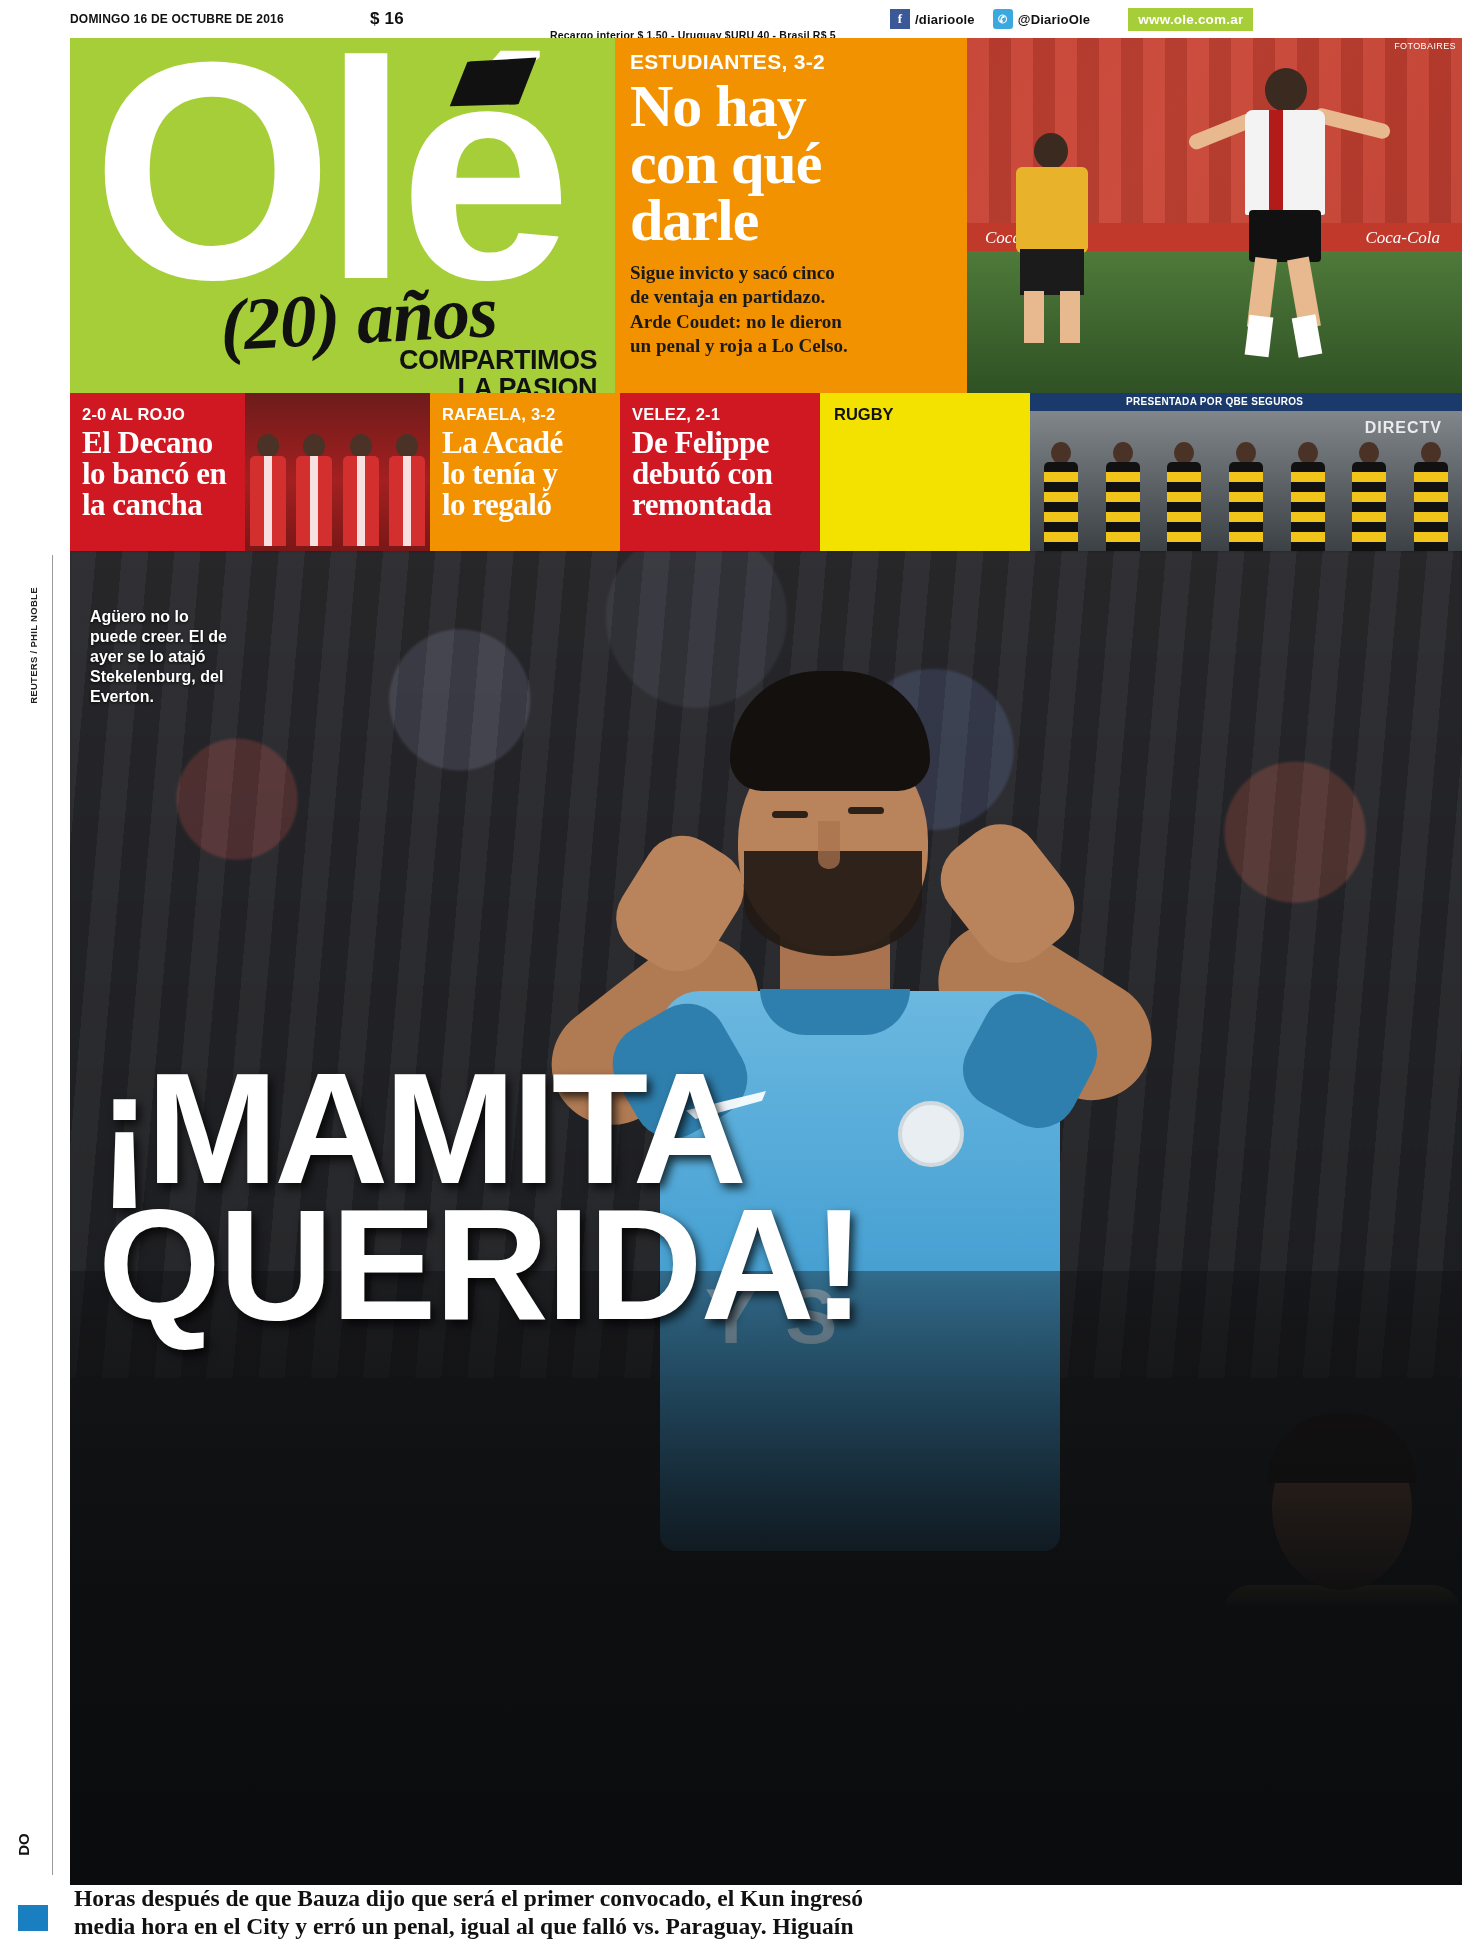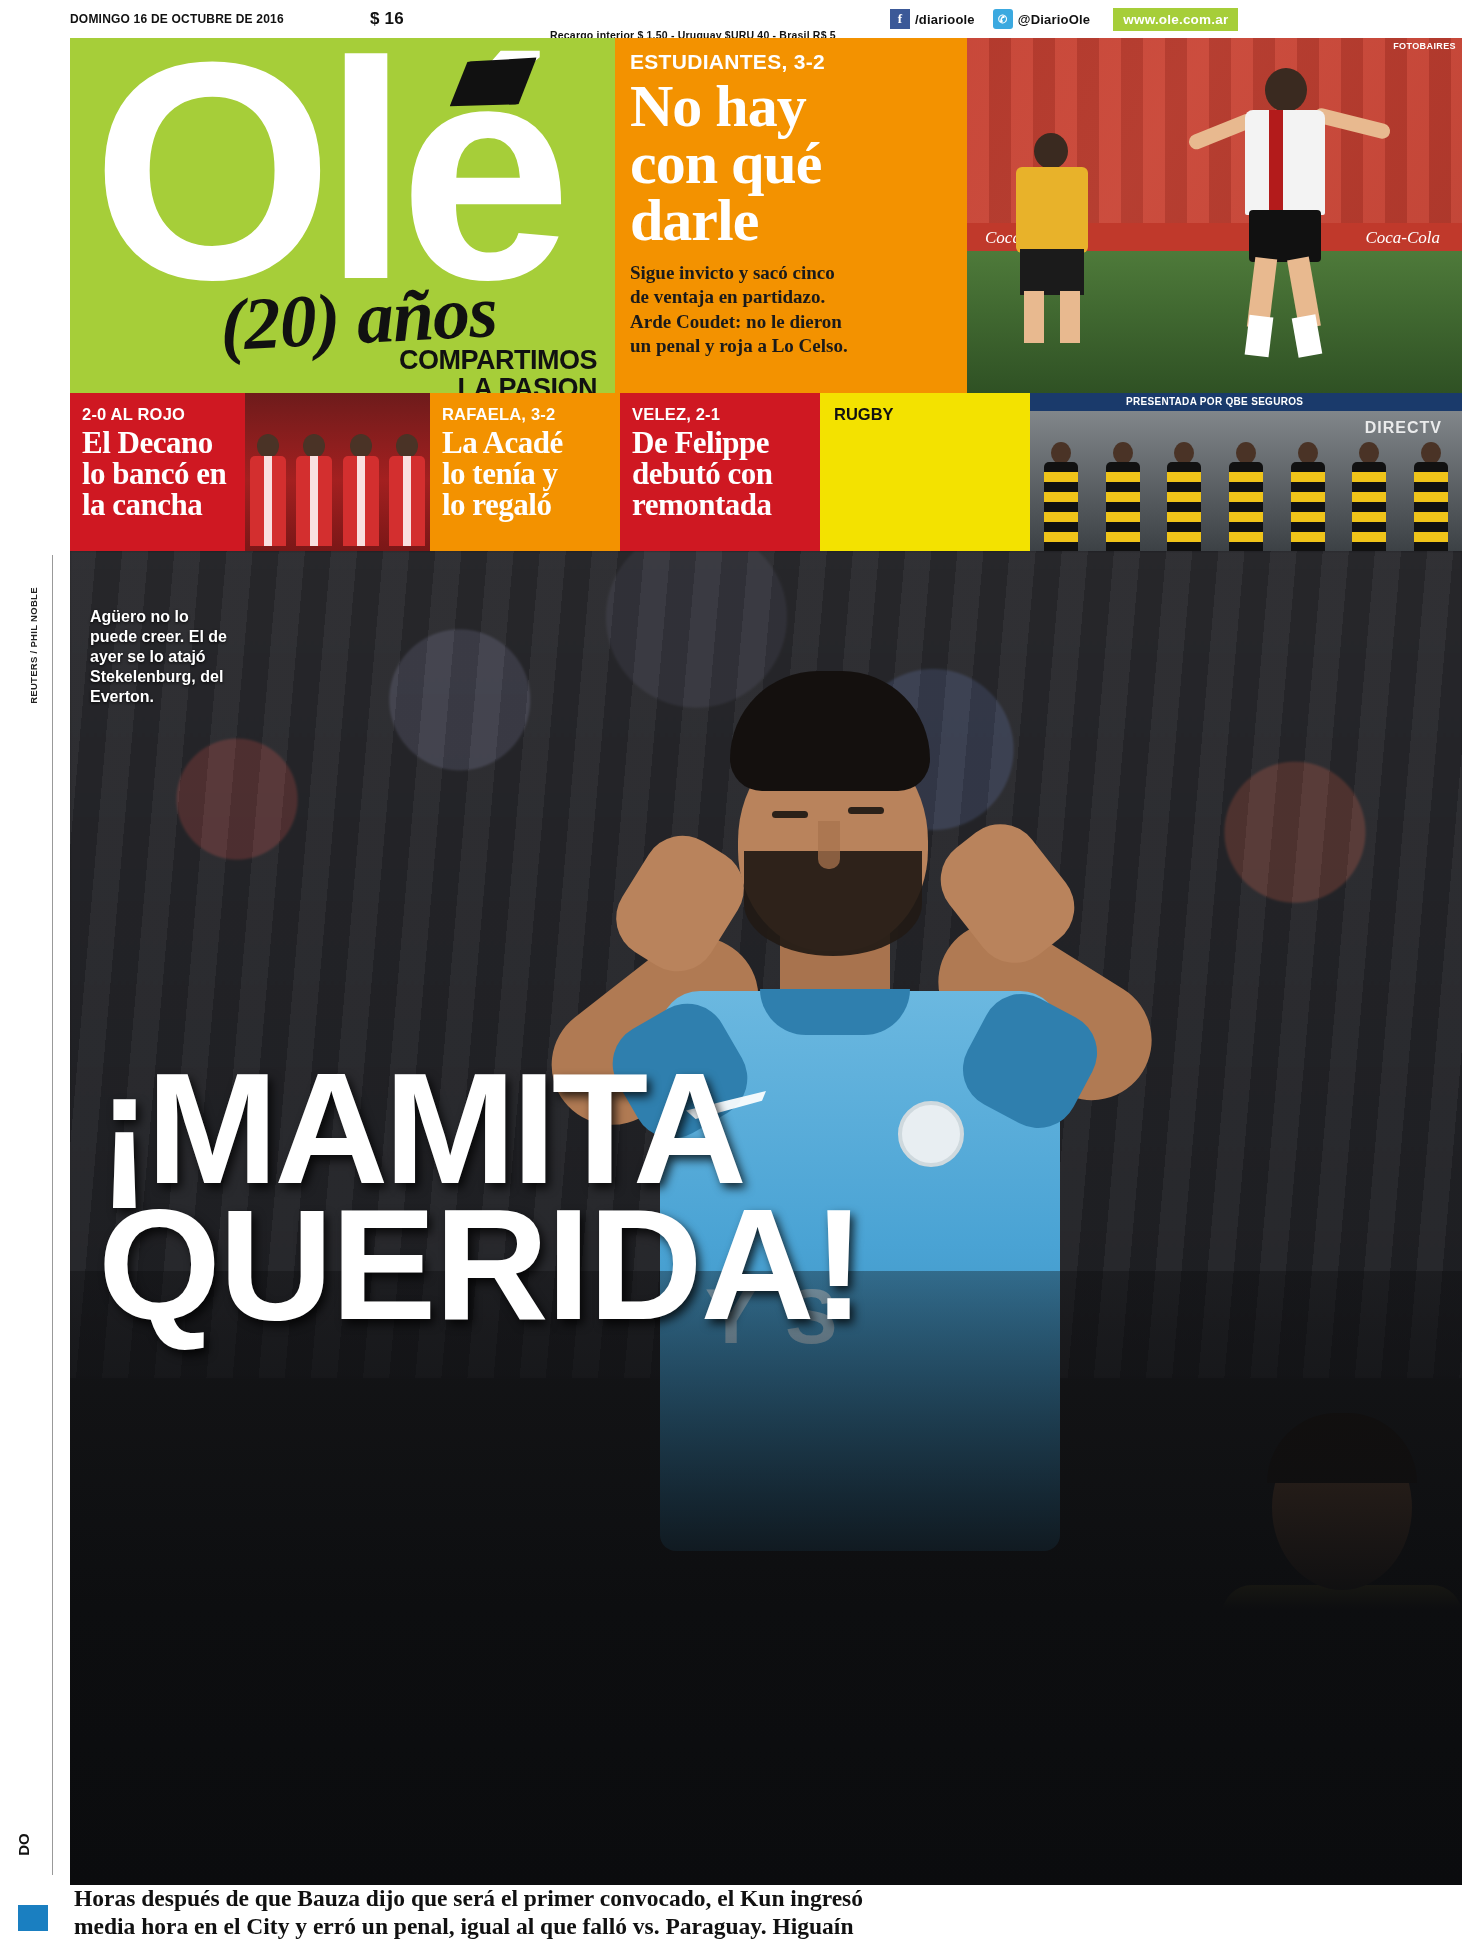--- a/index.html
+++ b/index.html
@@ -33,21 +33,21 @@
     width: 20px; height: 20px; display: inline-flex;
     align-items: center; justify-content: center;
     color: #fff; font-size: 13px; font-weight: bold;
     margin-right: 5px;
   }
   .sq.fb { background: #3b5998; font-family: "Liberation Serif", serif; }
   .sq.tw { background: #3ba9e0; border-radius: 3px; font-size: 11px; }
   .social .lbl { font-size: 13px; font-weight: bold; margin-right: 18px; color:#111; }
   .webbox {
     background: #a6ce39; color: #fff; font-size: 13.5px; font-weight: bold;
-    padding: 4px 10px 4px 10px; margin-left: 5px;
+    padding: 4px 10px 4px 10px; margin-left: 20px;
   }
 
   
   .spine {
     position: absolute; left: 0; top: 0; width: 70px; height: 1942px;
     background: #fff;
   }
   .spine-line {
     position: absolute; left: 52px; top: 555px; width: 1px; height: 1320px;
     background: #999;
@@ -170,21 +170,21 @@
   .keeper {
     position:absolute; left:35px; top:95px; width:105px; height:210px;
   }
   .k-head { position:absolute; left:32px; top:0; width:34px; height:36px; background:#3a2a20; border-radius:50%;}
   .k-body { position:absolute; left:14px; top:34px; width:72px; height:86px; background:#e8b22a; border-radius:6px;}
   .k-short { position:absolute; left:18px; top:116px; width:64px; height:46px; background:#1b1b1b;}
   .k-leg1 { position:absolute; left:22px; top:158px; width:20px; height:52px; background:#e8b98f;}
   .k-leg2 { position:absolute; left:58px; top:158px; width:20px; height:52px; background:#e8b98f;}
   .fotobaires {
     position: absolute; right: 6px; top: 3px;
-    font-size: 9px; color: #fff; font-weight: bold; letter-spacing: .4px; text-align: center;
+    font-size: 9px; color: #fff; font-weight: normal; letter-spacing: .4px; text-align: center;
   }
 
   
   .row2 { position: absolute; left: 70px; top: 393px; width: 1392px; height: 158px; }
 
   .box-red {
     position: absolute; left: 0; top: 0; width: 360px; height: 158px;
     background: #cf1822;
   }
   .box-red .txt { position: absolute; left: 12px; top: 12px; width: 165px; }

